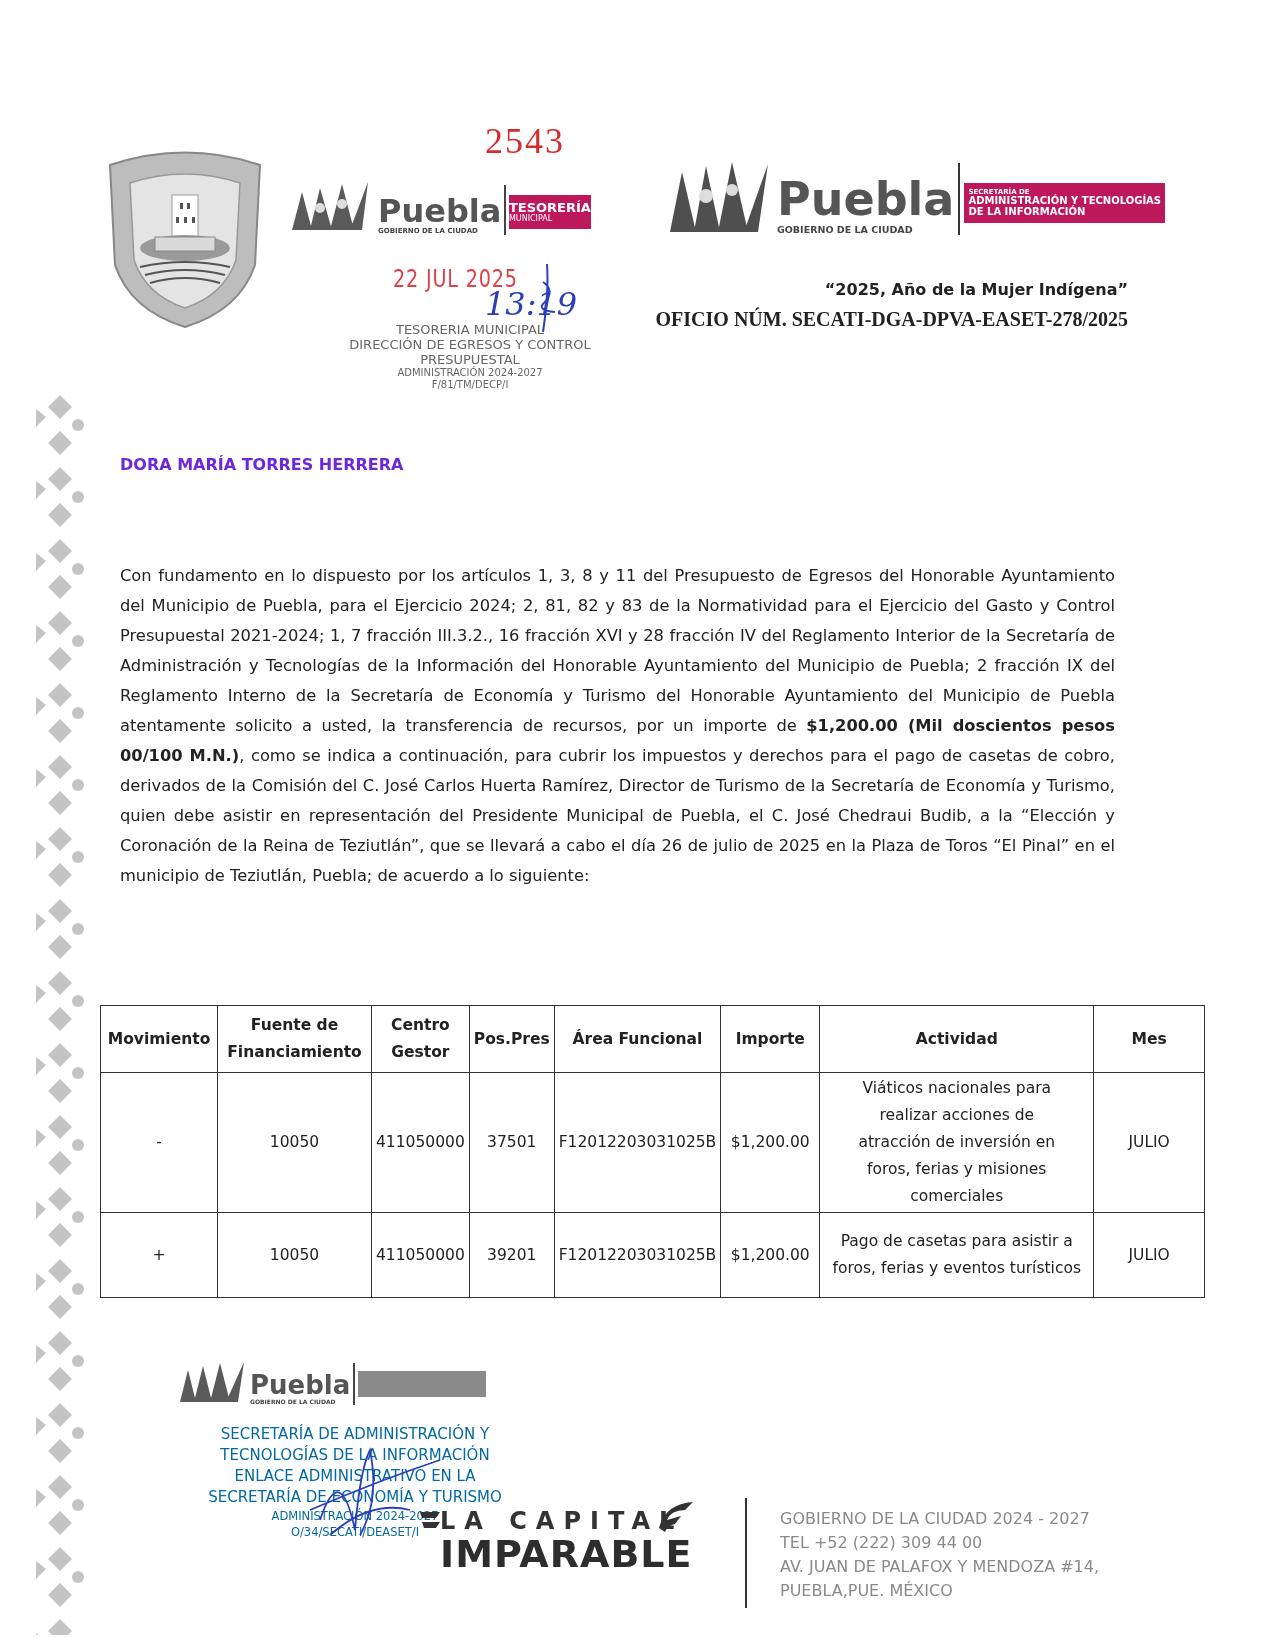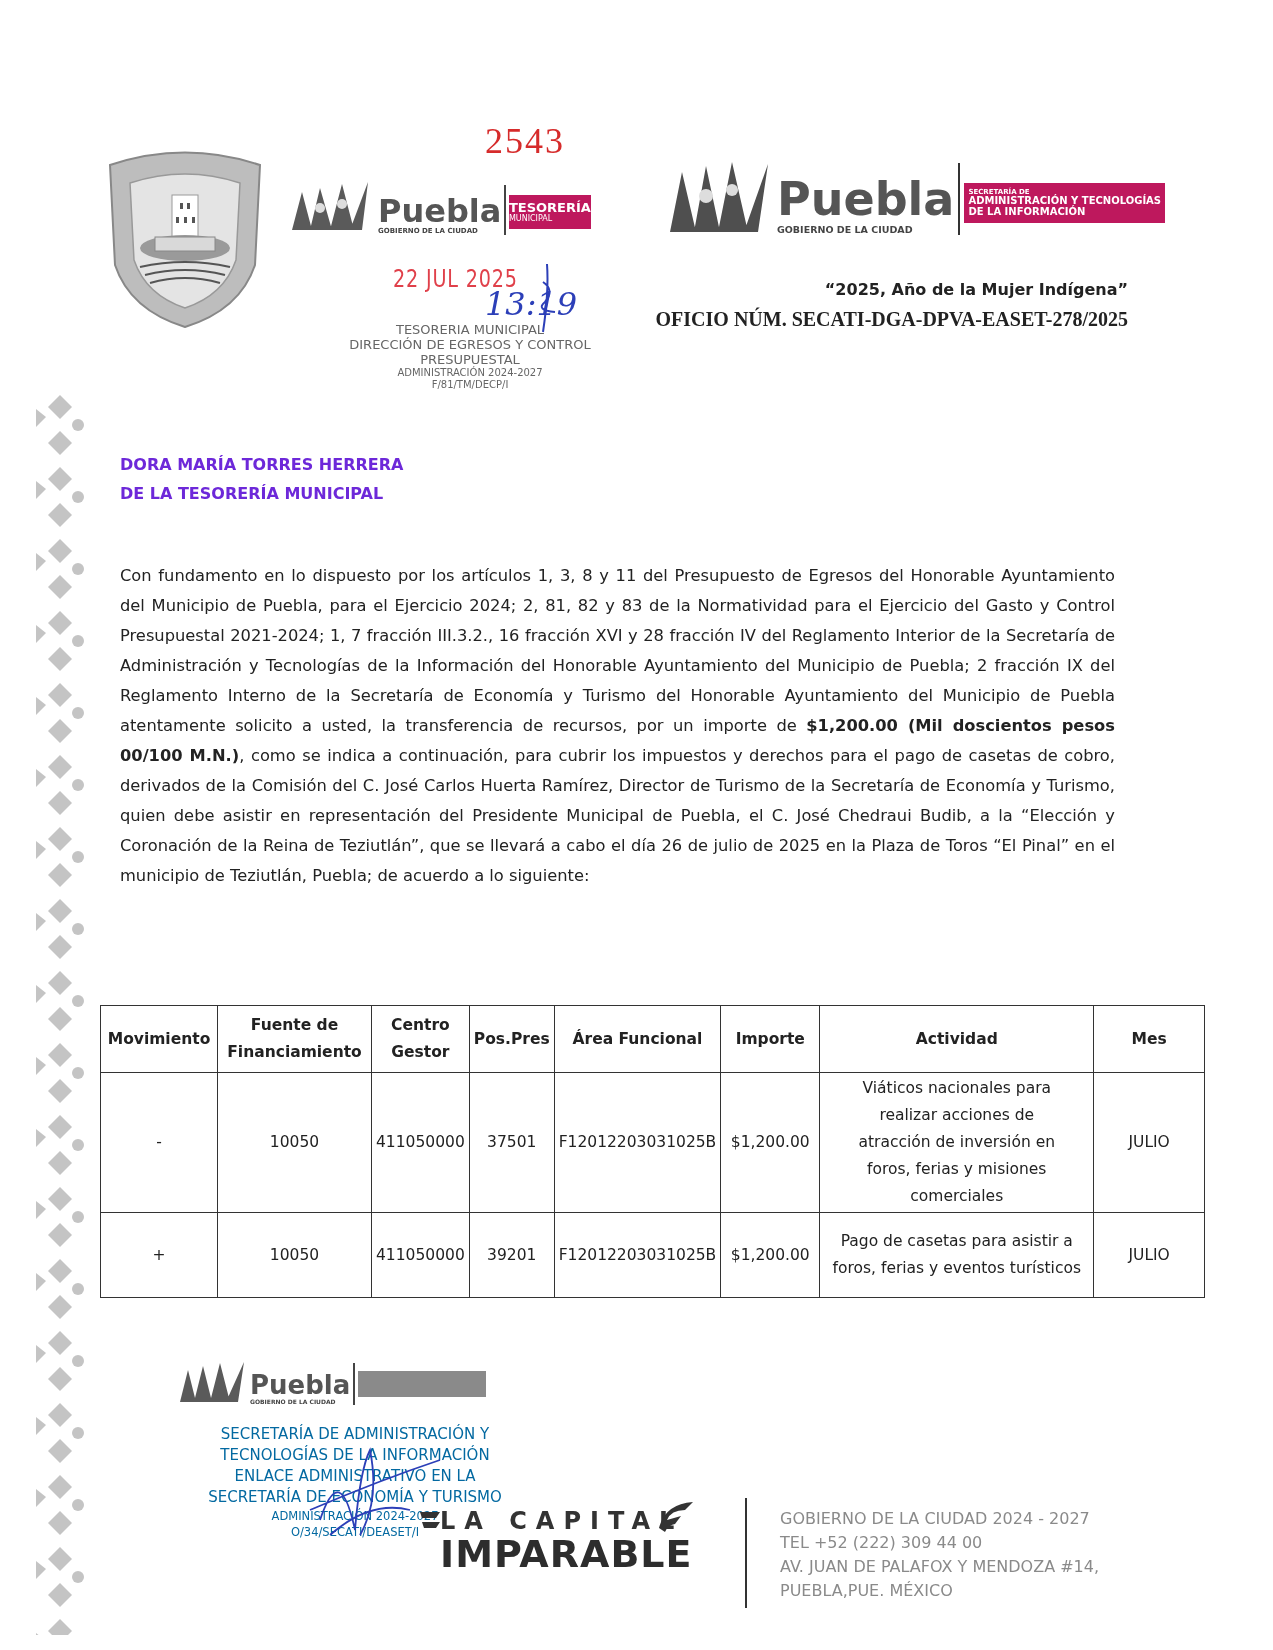--- a/index.html
+++ b/index.html
@@ -186,21 +186,20 @@
   <div>PRESUPUESTAL</div>
   <div class="small">ADMINISTRACIÓN 2024-2027</div>
   <div class="small">F/81/TM/DECP/I</div>
 </div>
 
 <div class="abs motto">“2025, Año de la Mujer Indígena”</div>
 <div class="abs oficio">OFICIO NÚM. SECATI-DGA-DPVA-EASET-278/2025</div>
 
 <div class="abs addressee">
   <div>DORA MARÍA TORRES HERRERA</div>
-  <div>DE LA TESORERÍA MUNICIPAL</div>
 </div>
 
 <div class="abs body-text"><span>Con fundamento en lo dispuesto por los artículos 1, 3, 8 y 11 del Presupuesto de Egresos del Honorable Ayuntamiento del Municipio de Puebla, para el Ejercicio 2024; 2, 81, 82 y 83 de la Normatividad para el Ejercicio del Gasto y Control Presupuestal 2021-2024; 1, 7 fracción III.3.2., 16 fracción XVI y 28 fracción IV del Reglamento Interior de la Secretaría de Administración y Tecnologías de la Información del Honorable Ayuntamiento del Municipio de Puebla; 2 fracción IX del Reglamento Interno de la Secretaría de Economía y Turismo del Honorable Ayuntamiento del Municipio de Puebla atentamente solicito a usted, la transferencia de recursos, por un importe de </span><b>$1,200.00 (Mil doscientos pesos 00/100 M.N.)</b><span>, como se indica a continuación, para cubrir los impuestos y derechos para el pago de casetas de cobro, derivados de la Comisión del C. José Carlos Huerta Ramírez, Director de Turismo de la Secretaría de Economía y Turismo, quien debe asistir en representación del Presidente Municipal de Puebla, el C. José Chedraui Budib, a la “Elección y Coronación de la Reina de Teziutlán”, que se llevará a cabo el día 26 de julio de 2025 en la Plaza de Toros “El Pinal” en el municipio de Teziutlán, Puebla; de acuerdo a lo siguiente:</span></div>
 
 <table class="mov">
   <thead>
     <tr>
       <th style="width:108px">Movimiento</th>
       <th style="width:145px">Fuente de Financiamiento</th>
       <th style="width:88px">Centro Gestor</th>

